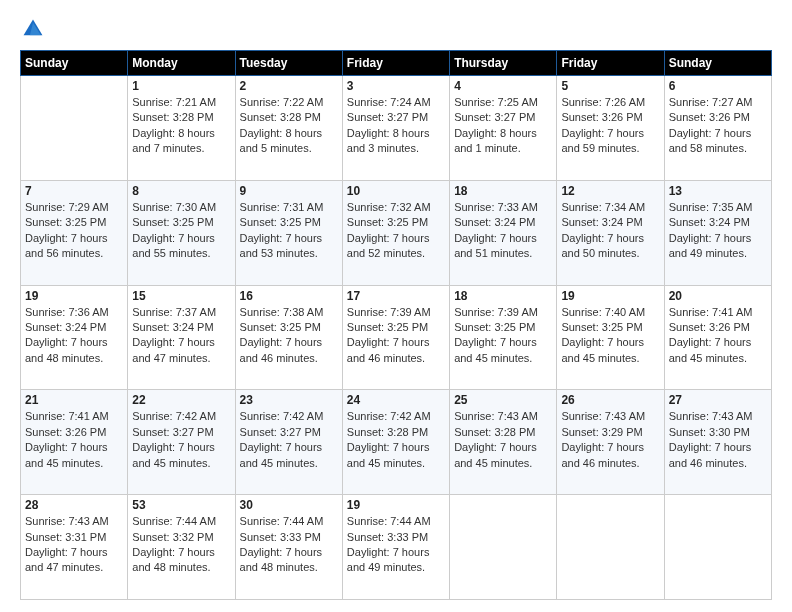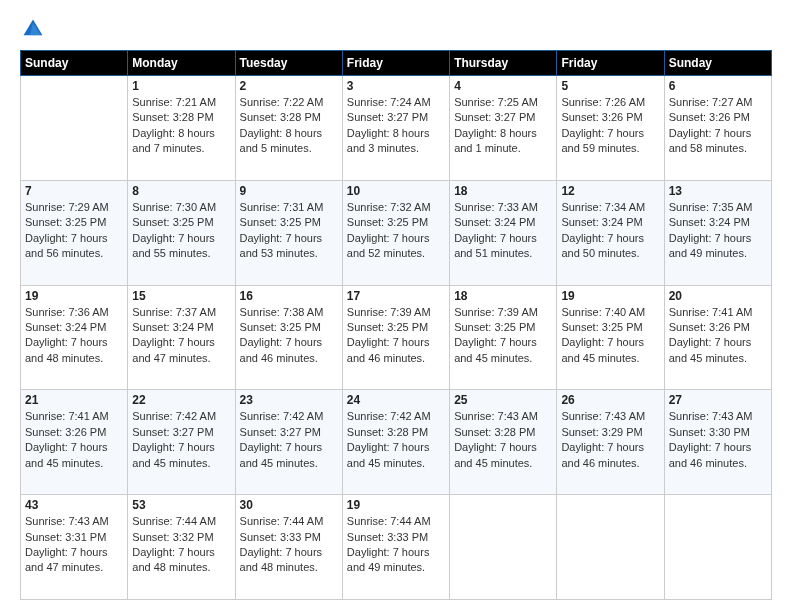--- a/index.html
+++ b/index.html
@@ -257,21 +257,21 @@
             <span class="day-num">26</span>
             <div class="day-info">Sunrise: 7:43 AM<br>Sunset: 3:29 PM<br>Daylight: 7 hours and 46 minutes.</div>
           </td>
           <td>
             <span class="day-num">27</span>
             <div class="day-info">Sunrise: 7:43 AM<br>Sunset: 3:30 PM<br>Daylight: 7 hours and 46 minutes.</div>
           </td>
         </tr>
         <tr>
           <td>
-            <span class="day-num">43</span>
+            <span class="day-num">28</span>
             <div class="day-info">Sunrise: 7:43 AM<br>Sunset: 3:31 PM<br>Daylight: 7 hours and 47 minutes.</div>
           </td>
           <td>
             <span class="day-num">53</span>
             <div class="day-info">Sunrise: 7:44 AM<br>Sunset: 3:32 PM<br>Daylight: 7 hours and 48 minutes.</div>
           </td>
           <td>
             <span class="day-num">30</span>
             <div class="day-info">Sunrise: 7:44 AM<br>Sunset: 3:33 PM<br>Daylight: 7 hours and 48 minutes.</div>
           </td>

